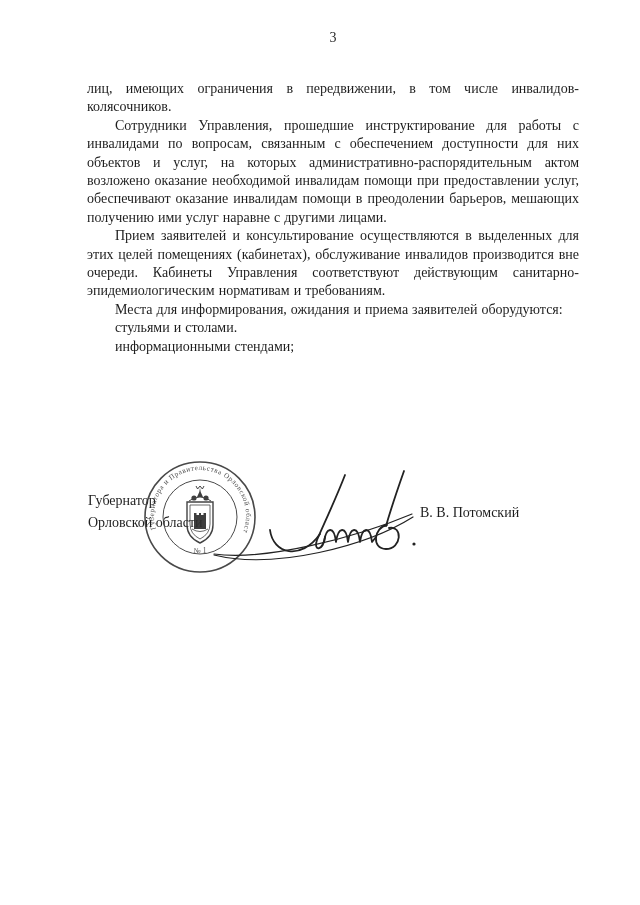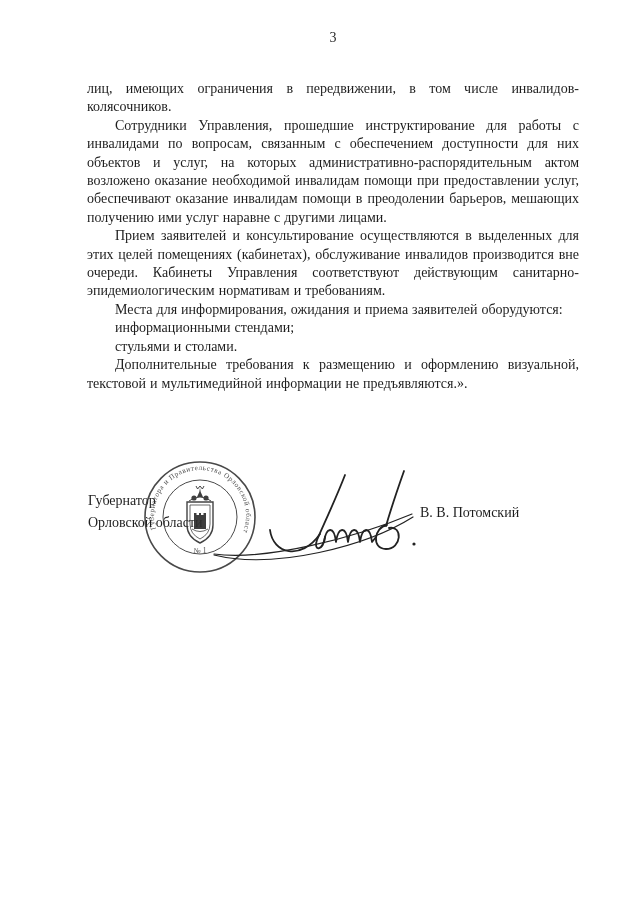--- a/index.html
+++ b/index.html
@@ -82,23 +82,22 @@
 
 <div class="page">
 
   <div class="page-number">3</div>
 
   <div class="body-text">
       <p class="para">лиц, имеющих ограничения в передвижении, в том числе инвалидов-колясочников.</p>
       <p class="para">Сотрудники Управления, прошедшие инструктирование для работы с инвалидами по вопросам, связанным с обеспечением доступности для них объектов и услуг, на которых административно-распорядительным актом возложено оказание необходимой инвалидам помощи при предоставлении услуг, обеспечивают оказание инвалидам помощи в преодолении барьеров, мешающих получению ими услуг наравне с другими лицами.</p>
       <p class="para">Прием заявителей и консультирование осуществляются в выделенных для этих целей помещениях (кабинетах), обслуживание инвалидов производится вне очереди. Кабинеты Управления соответствуют действующим санитарно-эпидемиологическим нормативам и требованиям.</p>
       <p class="para">Места для информирования, ожидания и приема заявителей оборудуются:</p>
+      <p class="para">стульями и столами.</p>
       <p class="para">информационными стендами;</p>
-      <p class="para">стульями и столами.</p>
-      <p class="para">Дополнительные требования к размещению и оформлению визуальной, текстовой и мультимедийной информации не предъявляются.».</p>
     </div>
 
   <div class="signature-row">
 
     <div class="signer-title">
       <div>Губернатор</div>
       <div>Орловской области</div>
     </div>
 
     <svg class="seal-svg" viewBox="0 0 120 120">

